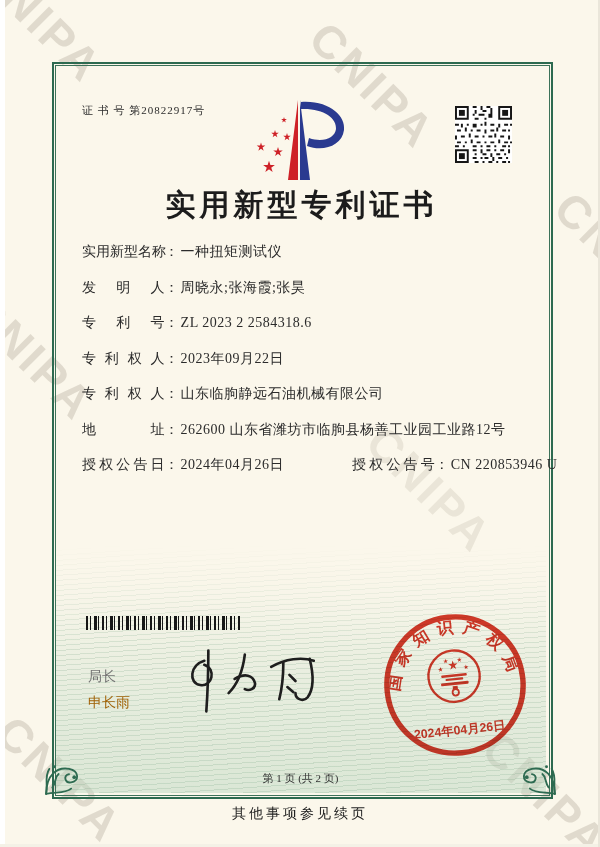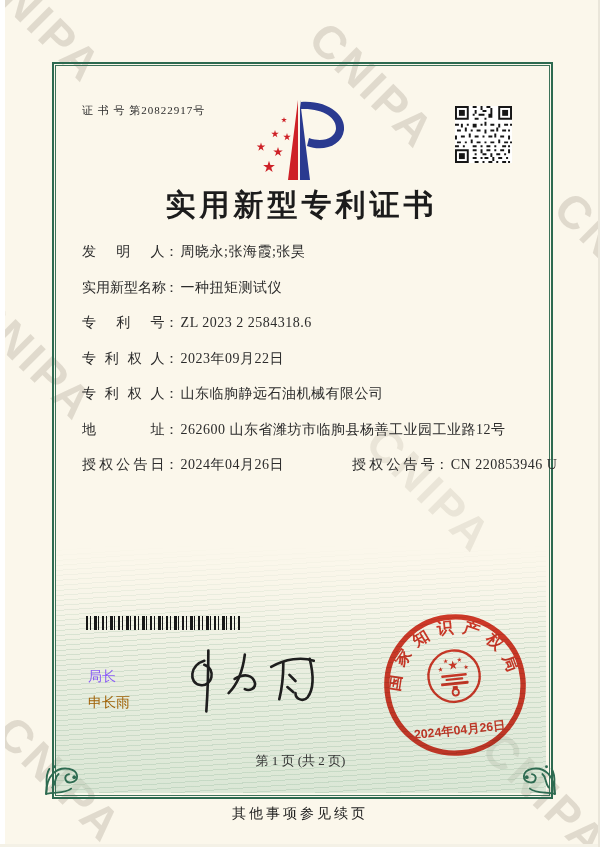--- a/index.html
+++ b/index.html
@@ -42,30 +42,30 @@
   .val{letter-spacing:0.5px;}
   .row-split .grp2{margin-left:68px;}
 
   .paras{position:absolute;left:82px;top:485px;width:440px;font-size:11.5px;line-height:19px;
       color:#222;}
   .paras p{margin:0 0 4px 0;text-indent:2em;letter-spacing:0.6px;}
 
   .barcode{position:absolute;left:86px;top:616px;width:154px;height:14px;
       background:repeating-linear-gradient(90deg,#161616 0 2px,transparent 2px 4px,#161616 4px 5px,
       transparent 5px 8px,#161616 8px 11px,transparent 11px 12px,#161616 12px 13px,transparent 13px 16px);}
-  .sig-title{position:absolute;left:88px;top:668px;font-size:14px;color:#8b5cf6;
+  .sig-title{position:absolute;left:88px;top:668px;font-size:14px;color:#737373;
       font-family:"Liberation Sans","DejaVu Sans",sans-serif;}
   .sig-name{position:absolute;left:88px;top:694px;font-size:14px;color:#a16207;
       font-family:"Liberation Sans","DejaVu Sans",sans-serif;}
   .signature{position:absolute;left:182px;top:644px;width:152px;height:72px;}
 
   .seal{position:absolute;left:381px;top:611px;width:148px;height:148px;transform:rotate(-6deg);
       mix-blend-mode:multiply;opacity:0.95;}
 
-  .page-num{position:absolute;left:52px;width:497px;top:752px;text-align:center;font-size:13px;color:#333;}
+  .page-num{position:absolute;left:52px;width:497px;top:771px;text-align:center;font-size:11px;color:#333;}
   .footer-note{position:absolute;left:0;width:600px;top:805px;text-align:center;font-size:14px;
       letter-spacing:3px;color:#222;}
 </style>
 </head>
 <body>
 
 <div class="scan">
 
   <span class="wm wm1">CNIPA</span>
   <span class="wm wm2">CNIPA</span>
@@ -132,24 +132,24 @@
       <path fill-rule="evenodd" d="M0 22h7v7H0z M1 23v5h5v-5z"></path>
         <rect x="2" y="24" width="3" height="3"></rect>
       <path d="M9 0h2v1H9z M13 0h1v2h-1z M16 0h2v1h-2z M10 2h1v2h-1z M14 2h2v1h-2z M18 1h1v3h-1z M9 4h1v1H9z M12 4h3v1h-3z M17 4h2v2h-2z M10 6h2v1h-2z M15 6h1v1h-1z M0 9h2v1H0z M3 9h1v2H3z M6 9h1v1H6z M9 9h2v2H9z M13 9h1v1h-1z M15 8h1v2h-1z M18 9h2v1h-2z M22 9h1v2h-1z M25 9h2v1h-2z M28 9h1v1h-1z M1 12h2v1H1z M5 11h1v2H5z M8 12h1v1H8z M11 12h2v1h-2z M15 12h1v2h-1z M18 12h2v1h-2z M21 11h1v2h-1z M24 12h2v1h-2z M27 12h1v1h-1z M0 15h1v2H0z M3 15h2v1H3z M7 14h1v2H7z M10 15h2v1h-2z M14 15h1v1h-1z M17 15h2v1h-2z M20 14h1v2h-1z M23 15h2v1h-2z M27 15h1v2h-1z M1 18h2v1H1z M5 18h1v1H5z M8 17h1v2H8z M11 18h2v1h-2z M15 18h1v1h-1z M18 18h2v1h-2z M22 17h1v2h-1z M25 18h2v1h-2z M28 18h1v1h-1z M0 20h2v1H0z M4 20h1v1H4z M9 20h2v1H9z M13 20h1v1h-1z M16 20h2v1h-2z M20 20h1v1h-1z M24 20h2v1h-2z M27 20h1v1h-1z M9 22h2v1H9z M13 22h1v2h-1z M16 22h2v1h-2z M20 22h1v1h-1z M23 22h2v1h-2z M27 22h1v2h-1z M10 24h1v1h-1z M14 24h2v1h-2z M18 24h1v2h-1z M21 24h2v1h-2z M25 24h1v1h-1z M9 26h2v1H9z M13 26h1v1h-1z M15 26h2v1h-2z M19 26h1v2h-1z M22 26h2v1h-2z M26 26h1v1h-1z M10 28h2v1h-2z M14 28h1v1h-1z M17 28h2v1h-2z M21 28h1v1h-1z M24 28h2v1h-2z M27 28h1v1h-1z"></path>
     </g>
   </svg>
 
   <h1 class="title">实用新型专利证书</h1>
 
   <div class="fields">
     <div class="row">
+      <span class="lbl">实用新型名称</span><span class="colon">：</span><span class="val">一种扭矩测试仪</span>
+    </div>
+    <div class="row">
       <span class="lbl">发明人</span><span class="colon">：</span><span class="val">周晓永;张海霞;张昊</span>
-    </div>
-    <div class="row">
-      <span class="lbl">实用新型名称</span><span class="colon">：</span><span class="val">一种扭矩测试仪</span>
     </div>
     <div class="row">
       <span class="lbl">专利号</span><span class="colon">：</span><span class="val">ZL 2023 2 2584318.6</span>
     </div>
     <div class="row">
       <span class="lbl">专利权人</span><span class="colon">：</span><span class="val">2023年09月22日</span>
     </div>
     <div class="row">
       <span class="lbl">专利权人</span><span class="colon">：</span><span class="val">山东临朐静远石油机械有限公司</span>
     </div>

